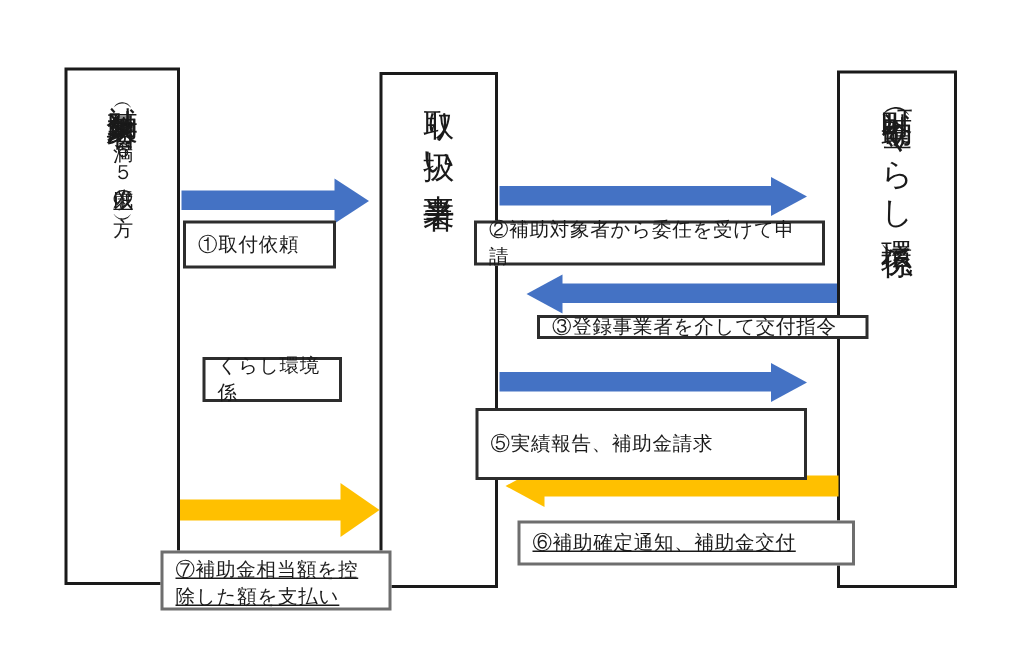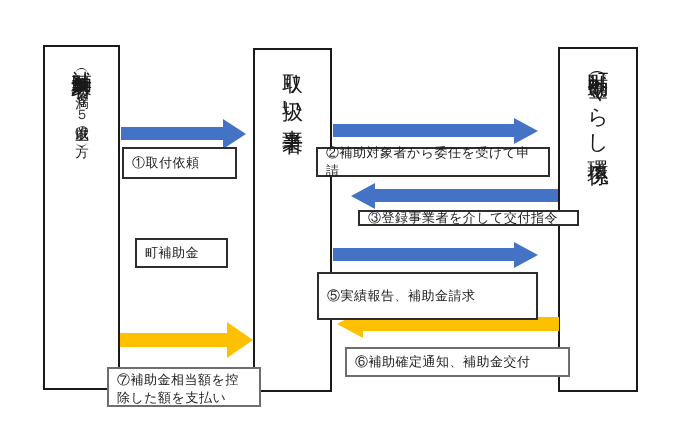--- a/index.html
+++ b/index.html
@@ -43,21 +43,21 @@
     background:#ffffff;
     border:2px solid #2d2d2d;
     box-sizing:border-box;
     font-size:13px;
     display:flex;
     align-items:center;
     padding:0 8px;
     letter-spacing:0.5px;
     line-height:18px;
   }
-  .lbl.gray{border-color:#6e6e6e;}
+  .lbl.gray{border-color:#6e6e6e;text-decoration:underline;}
   .lbl.wrap{display:block;padding:2px 8px;}
 </style>
 </head>
 <body>
 
 <div class="canvas">
 
   <div class="ebox" style="left:43px;top:45px;width:77px;height:345px">
     <div class="vtext"><span class="vtitle">補助対象者</span><span class="vsub">（年度末に満６５歳以上の方）</span></div>
   </div>
@@ -93,27 +93,27 @@
   <div class="arrow yellow" style="left:334px;top:310px;width:225px;height:28px">
     <i class="head" style="left:0;top:0;border-top-width:14px;border-bottom-width:14px;border-right:26px solid var(--c)"></i>
     <i class="shaft" style="left:25px;top:7px;width:200px;height:14px"></i>
   </div>
 
   <div class="arrow yellow" style="left:120px;top:322px;width:136px;height:36px">
     <i class="shaft" style="left:0;top:11px;width:111px;height:14px"></i>
     <i class="head" style="right:0;top:0;border-top-width:18px;border-bottom-width:18px;border-left:26px solid var(--c)"></i>
   </div>
 
-  <div class="lbl" style="left:122px;top:147px;width:115px;height:32px">①取付依頼</div>
+  <div class="lbl" style="left:122px;top:147px;width:102px;height:32px">①取付依頼</div>
 
   <div class="lbl" style="left:316px;top:147px;width:234px;height:30px">②補助対象者から委任を受けて申請</div>
 
   <div class="lbl" style="left:358px;top:210px;width:221px;height:16px">③登録事業者を介して交付指令</div>
 
-  <div class="lbl" style="left:135px;top:238px;width:93px;height:30px">町補助金</div>
+  <div class="lbl" style="left:135px;top:238px;width:93px;height:30px">くらし環境係</div>
 
   <div class="lbl" style="left:317px;top:272px;width:221px;height:48px">⑤実績報告、補助金請求</div>
 
   <div class="lbl gray" style="left:345px;top:347px;width:225px;height:30px">⑥補助確定通知、補助金交付</div>
 
   <div class="lbl gray wrap" style="left:107px;top:367px;width:154px;height:40px">⑦補助金相当額を控除した額を支払い</div>
 
 </div>
 
 </body></html>

